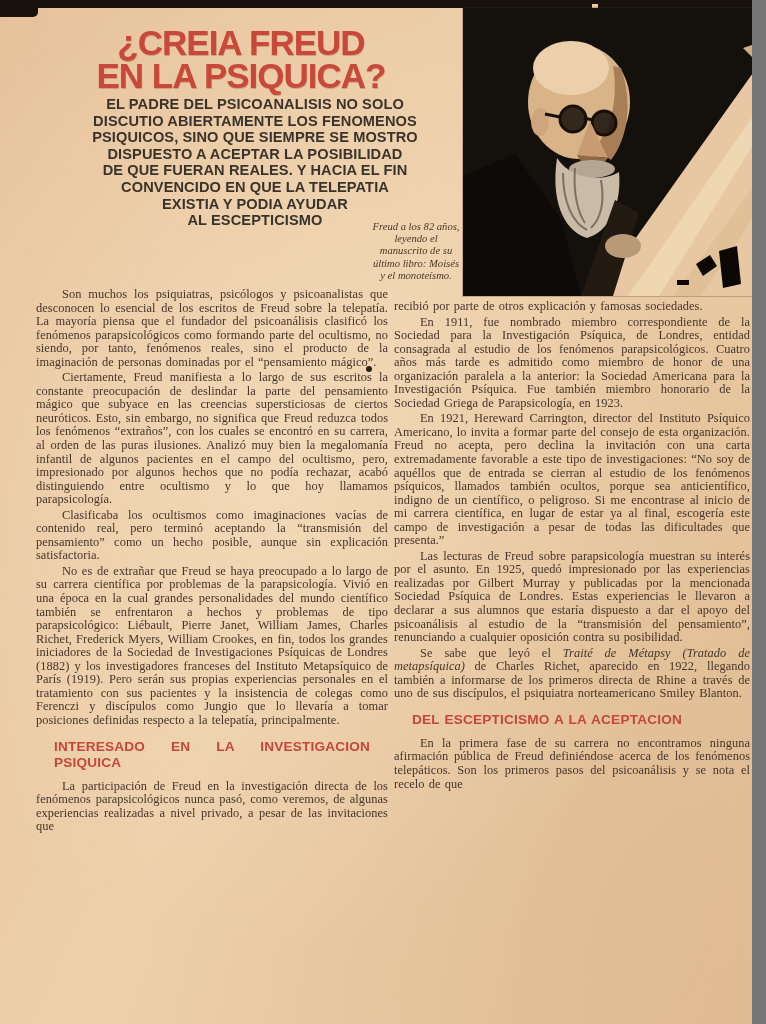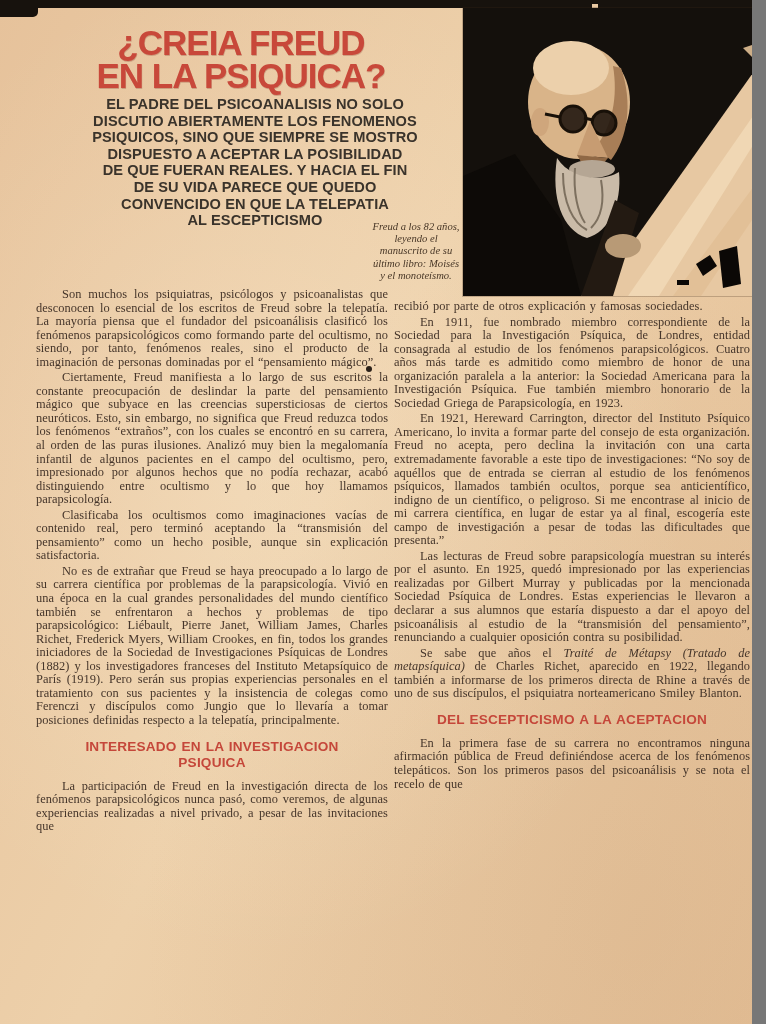--- a/index.html
+++ b/index.html
@@ -43,21 +43,21 @@
     position:absolute;top:288px;text-align:justify;
     font-size:12.4px;line-height:13.55px;color:#45352a;
     letter-spacing:0.05px;word-spacing:1px;
   }
   .col-left{left:36px;width:352px;}
   .col-right{left:394px;top:300px;width:356px;}
   .para{margin:0 0 2px 0;}
   .indent{text-indent:26px;}
   .subhead{
     font-family:"Liberation Sans",sans-serif;font-weight:bold;color:#c5473a;
-    font-size:13.6px;line-height:16px;text-align:center;text-indent:0;
+    font-size:13.6px;line-height:16px;text-indent:0;
     margin:11px 18px 9px;letter-spacing:0.2px;
   }
   .ital{font-style:italic;}
   .ink-dot{position:absolute;left:366px;top:366px;width:6px;height:6px;border-radius:50%;background:#2a2019;}
 </style>
 </head>
 <body>
 
 <div class="page">
 
@@ -71,22 +71,22 @@
     <span>¿CREIA FREUD</span>
     <span>EN LA PSIQUICA?</span>
   </h1>
 
   <div class="intro">
     <div>EL PADRE DEL PSICOANALISIS NO SOLO</div>
     <div>DISCUTIO ABIERTAMENTE LOS FENOMENOS</div>
     <div>PSIQUICOS, SINO QUE SIEMPRE SE MOSTRO</div>
     <div>DISPUESTO A ACEPTAR LA POSIBILIDAD</div>
     <div>DE QUE FUERAN REALES. Y HACIA EL FIN</div>
-    <div>DE SU VIDA PARECE QUE QUEDO</div>
     <div>CONVENCIDO EN QUE LA TELEPATIA</div>
+    <div>EXISTIA Y PODIA AYUDAR</div>
     <div>AL ESCEPTICISMO</div>
   </div>
 
   <figure class="photo">
     <svg viewBox="0 0 297 288" preserveAspectRatio="none">
 
       <rect x="0" y="0" width="297" height="288" fill="#e7c8a2"></rect>
 
       <path d="M0,0 H297 V55 L150,262 L118,288 H0 Z" fill="#14100c"></path>
 
@@ -138,19 +138,19 @@
     <h2 class="subhead">INTERESADO EN LA INVESTIGACION PSIQUICA</h2>
     <p class="para indent">La participación de Freud en la investigación directa de los fenómenos parapsicológicos nunca pasó, como veremos, de algunas experiencias realizadas a nivel privado, a pesar de las invitaciones que</p>
   </div>
 
   <div class="col col-right">
     <p class="para">recibió por parte de otros explicación y famosas sociedades.</p>
     <p class="para indent">En 1911, fue nombrado miembro correspondiente de la Sociedad para la Investigación Psíquica, de Londres, entidad consagrada al estudio de los fenómenos parapsicológicos. Cuatro años más tarde es admitido como miembro de honor de una organización paralela a la anterior: la Sociedad Americana para la Investigación Psíquica. Fue también miembro honorario de la Sociedad Griega de Parapsicología, en 1923.</p>
     <p class="para indent">En 1921, Hereward Carrington, director del Instituto Psíquico Americano, lo invita a formar parte del consejo de esta organización. Freud no acepta, pero declina la invitación con una carta extremadamente favorable a este tipo de investigaciones: “No soy de aquéllos que de entrada se cierran al estudio de los fenómenos psíquicos, llamados también ocultos, porque sea anticientífico, indigno de un científico, o peligroso. Si me encontrase al inicio de mi carrera científica, en lugar de estar ya al final, escogería este campo de investigación a pesar de todas las dificultades que presenta.”</p>
     <p class="para indent">Las lecturas de Freud sobre parapsicología muestran su interés por el asunto. En 1925, quedó impresionado por las experiencias realizadas por Gilbert Murray y publicadas por la mencionada Sociedad Psíquica de Londres. Estas experiencias le llevaron a declarar a sus alumnos que estaría dispuesto a dar el apoyo del psicoanálisis al estudio de la “transmisión del pensamiento”, renunciando a cualquier oposición contra su posibilidad.</p>
     <p class="para indent">
-      <span>Se sabe que años el </span><span class="ital">Traité de Métapsy (Tratado de metapsíquica)</span><span> de Charles Richet, aparecido en 1922, llegando también a informarse de los primeros directa de Rhine a través de uno de sus discípulos, el psiquiatra norteamericano Smiley Blanton.</span>
+      <span>Se sabe que leyó el </span><span class="ital">Traité de Métapsy (Tratado de metapsíquica)</span><span> de Charles Richet, aparecido en 1922, llegando también a informarse de los primeros directa de Rhine a través de uno de sus discípulos, el psiquiatra norteamericano Smiley Blanton.</span>
     </p>
     <h2 class="subhead">DEL ESCEPTICISMO A LA ACEPTACION</h2>
     <p class="para indent">En la primera fase de su carrera no encontramos ninguna afirmación pública de Freud definiéndose acerca de los fenómenos telepáticos. Son los primeros pasos del psicoanálisis y se nota el recelo de que</p>
   </div>
 
 </div>
 
 </body></html>

